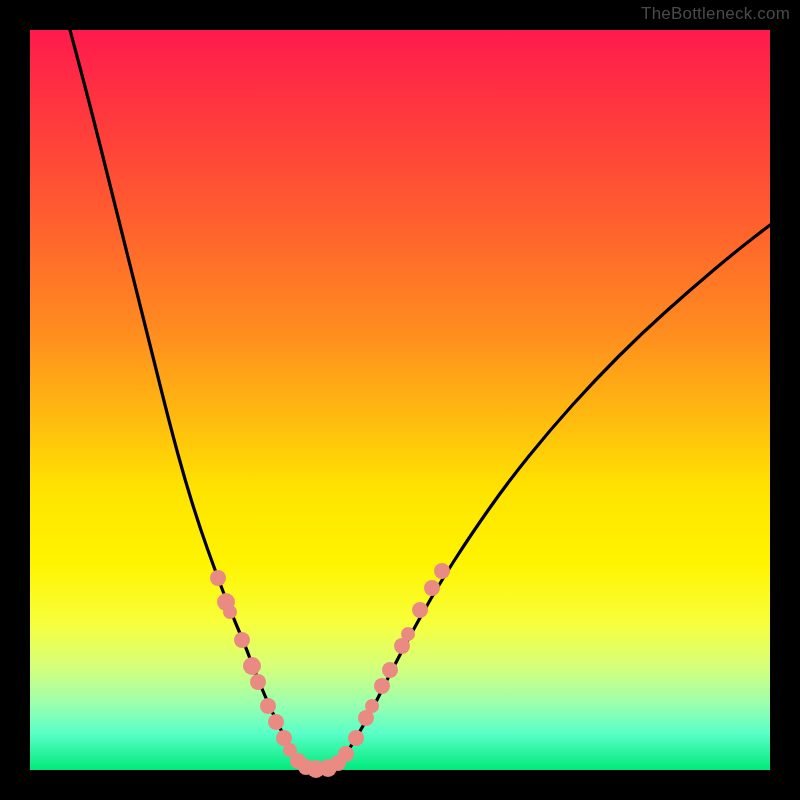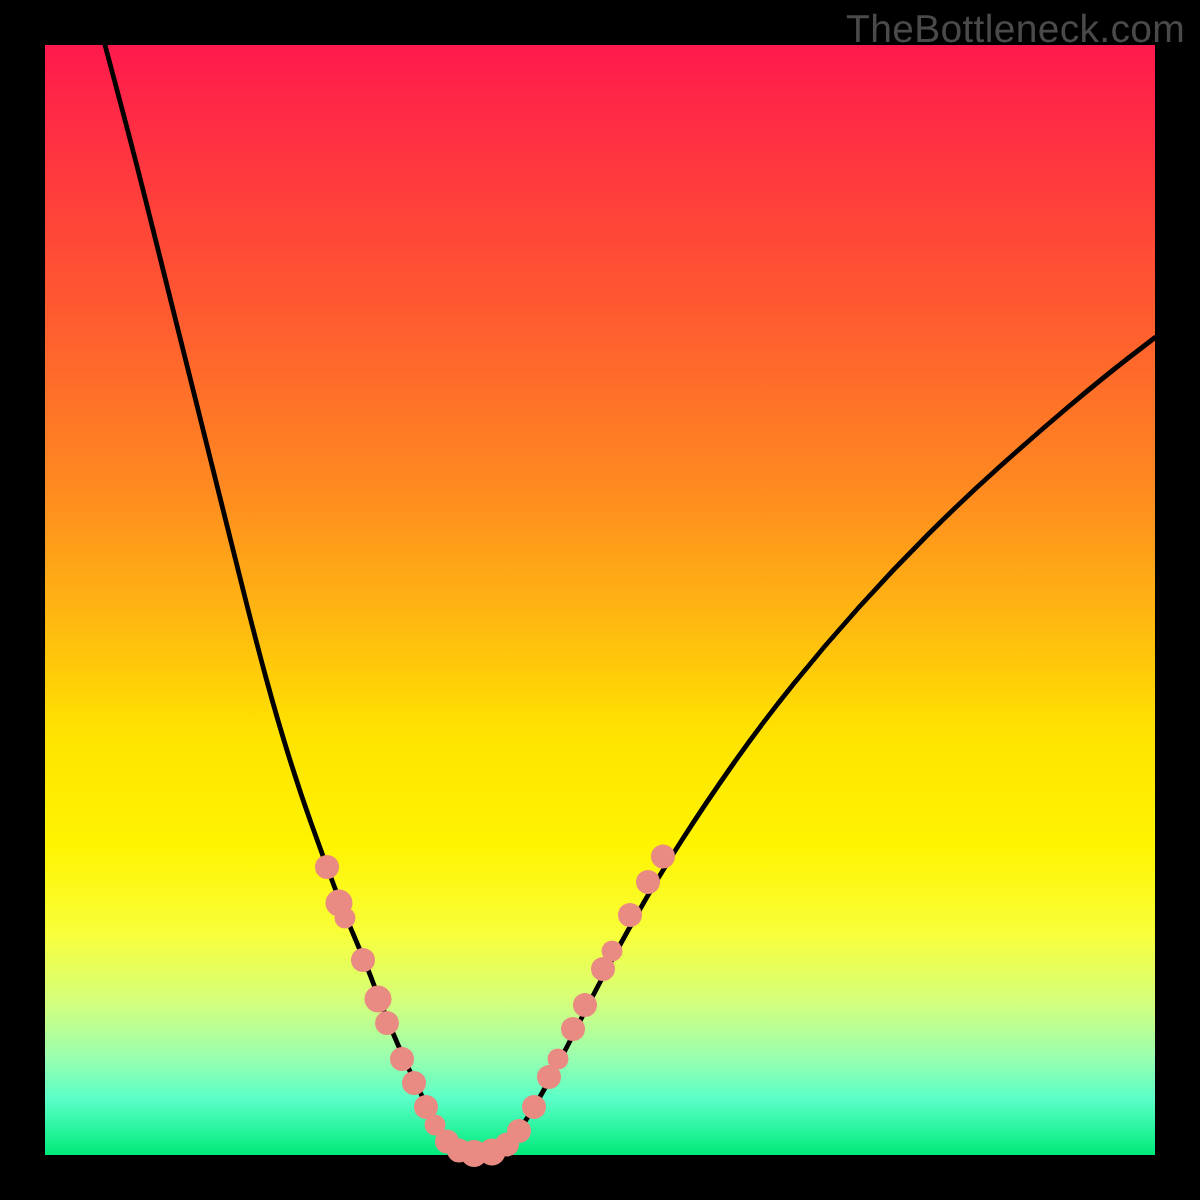--- a/index.html
+++ b/index.html
@@ -39,21 +39,21 @@
       #9cffad 91%,
       #5affc8 95%,
       #00ea7a 100%
     );
   }
   .watermark {
     position: absolute;
     top: 4px;
     right: 10px;
     color: #4a4a4a;
-    font-size: 26px;
+    font-size: 17px;
     font-weight: 500;
     letter-spacing: 0.2px;
     user-select: none;
   }
   svg.curve {
     position: absolute;
     left: 0;
     top: 0;
     width: 740px;
     height: 740px;

